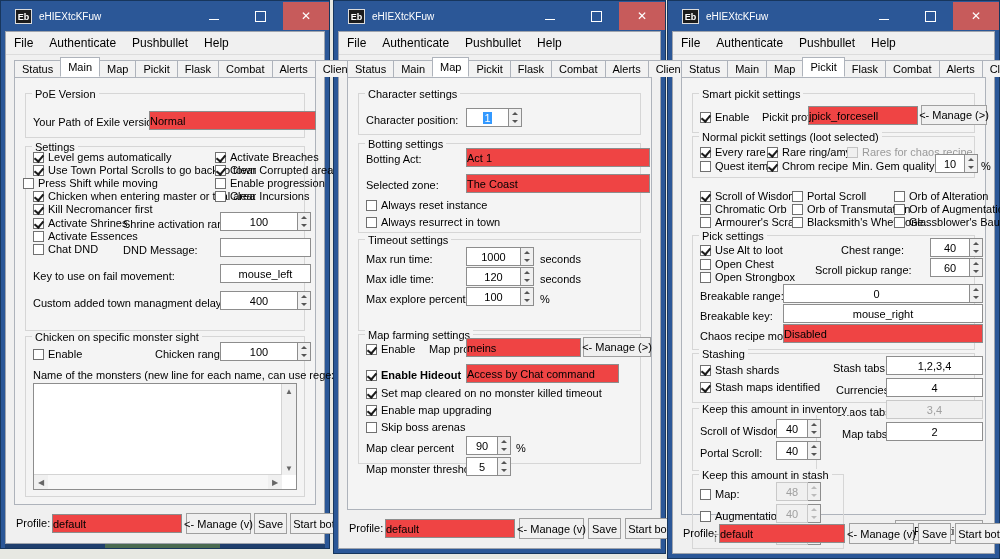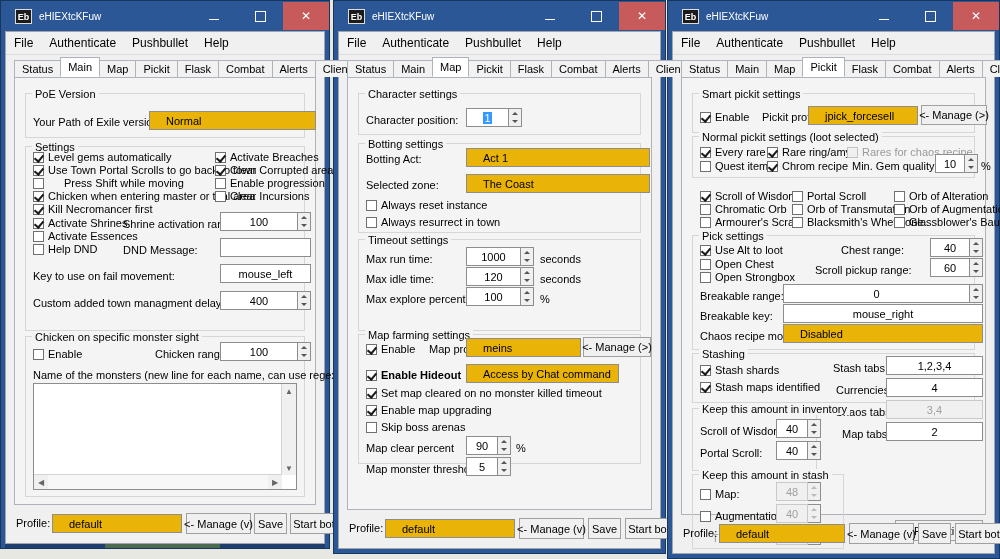--- a/index.html
+++ b/index.html
@@ -63,23 +63,23 @@
   .cb.dis{color:#9a9a9a;}
   .cb.dis .box{background:#f0f0f0;border-color:#c3c3c3;}
 
   .txt{position:absolute;background:#fff;border:1px solid #8d8d8d;
       box-sizing:border-box;font-size:11px;display:flex;align-items:center;
       justify-content:center;}
   .txt.left{justify-content:flex-start;padding-left:4px;}
   .txt.dis{background:#f0f0f0;color:#a0a0a0;border-color:#c9c9c9;}
   .txt.sel span{background:#3399ff;color:#fff;padding:0 1px;}
 
-  .combo{position:absolute;background:#eab308;border:1px solid #8d8d8d;
+  .combo{position:absolute;background:#ef4444;border:1px solid #8d8d8d;
       box-sizing:border-box;font-size:11px;display:flex;align-items:center;
-      padding-left:16px;}
+      padding-left:0;}
 
   .spin{position:absolute;width:13px;background:#f0f0f0;border:1px solid #8d8d8d;
       border-left:none;box-sizing:border-box;display:flex;flex-direction:column;}
   .spin div{flex:1;display:flex;align-items:center;justify-content:center;}
   .spin .u,.spin .d{width:0;height:0;border-left:3px solid transparent;
       border-right:3px solid transparent;}
   .spin .u{border-bottom:3px solid #555;}
   .spin .d{border-top:3px solid #555;}
   .spin.dis .u{border-bottom-color:#bbb;} .spin.dis .d{border-top-color:#bbb;}
 
@@ -151,21 +151,21 @@
         </div>
 
         <div class="cb on" style="left:18px;top:73px;">
             <span class="box"></span>
             <span>Level gems automatically</span>
           </div>
         <div class="cb on" style="left:18px;top:86px;">
             <span class="box"></span>
             <span>Use Town Portal Scrolls to go back to town</span>
           </div>
-        <div class="cb" style="left:18px;top:99px;gap:16px;">
+        <div class="cb" style="left:8px;top:99px;">
             <span class="box"></span>
             <span>Press Shift while moving</span>
           </div>
         <div class="cb on" style="left:18px;top:112px;">
             <span class="box"></span>
             <span>Chicken when entering master or trial area</span>
           </div>
         <div class="cb on" style="left:18px;top:125px;">
             <span class="box"></span>
             <span>Kill Necromancer first</span>
@@ -173,21 +173,21 @@
         <div class="cb on" style="left:18px;top:139px;">
             <span class="box"></span>
             <span>Activate Shrines</span>
           </div>
         <div class="cb" style="left:18px;top:152px;">
             <span class="box"></span>
             <span>Activate Essences</span>
           </div>
         <div class="cb" style="left:18px;top:165px;">
             <span class="box"></span>
-            <span>Help DND</span>
+            <span>Chat DND</span>
           </div>
 
         <div class="cb on" style="left:200px;top:73px;">
             <span class="box"></span>
             <span>Activate Breaches</span>
           </div>
         <div class="cb on" style="left:200px;top:86px;">
             <span class="box"></span>
             <span>Clear Corrupted area</span>
           </div>

